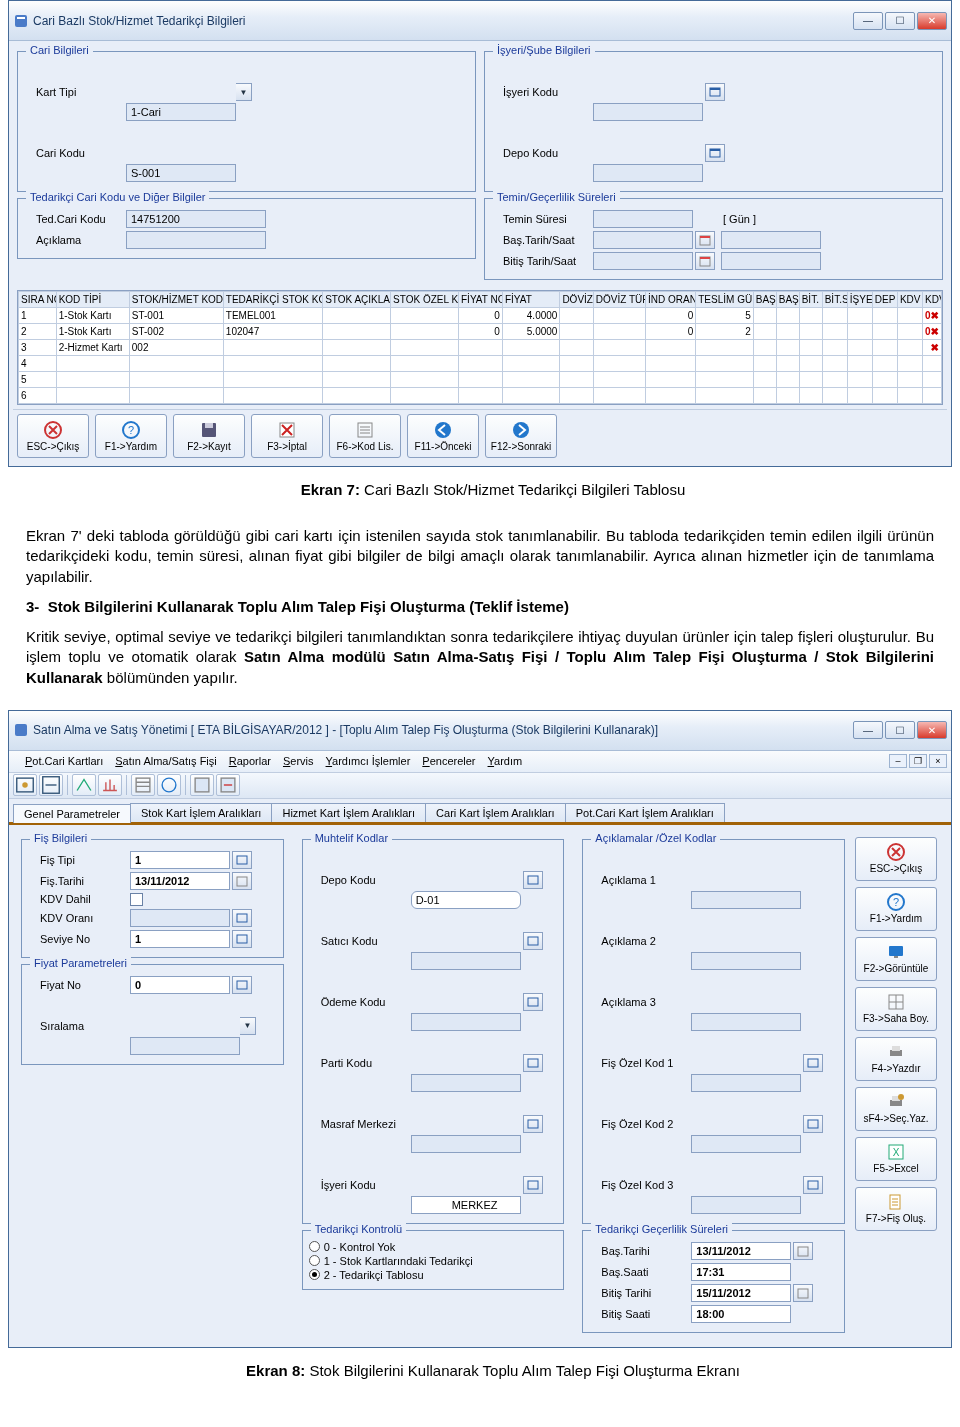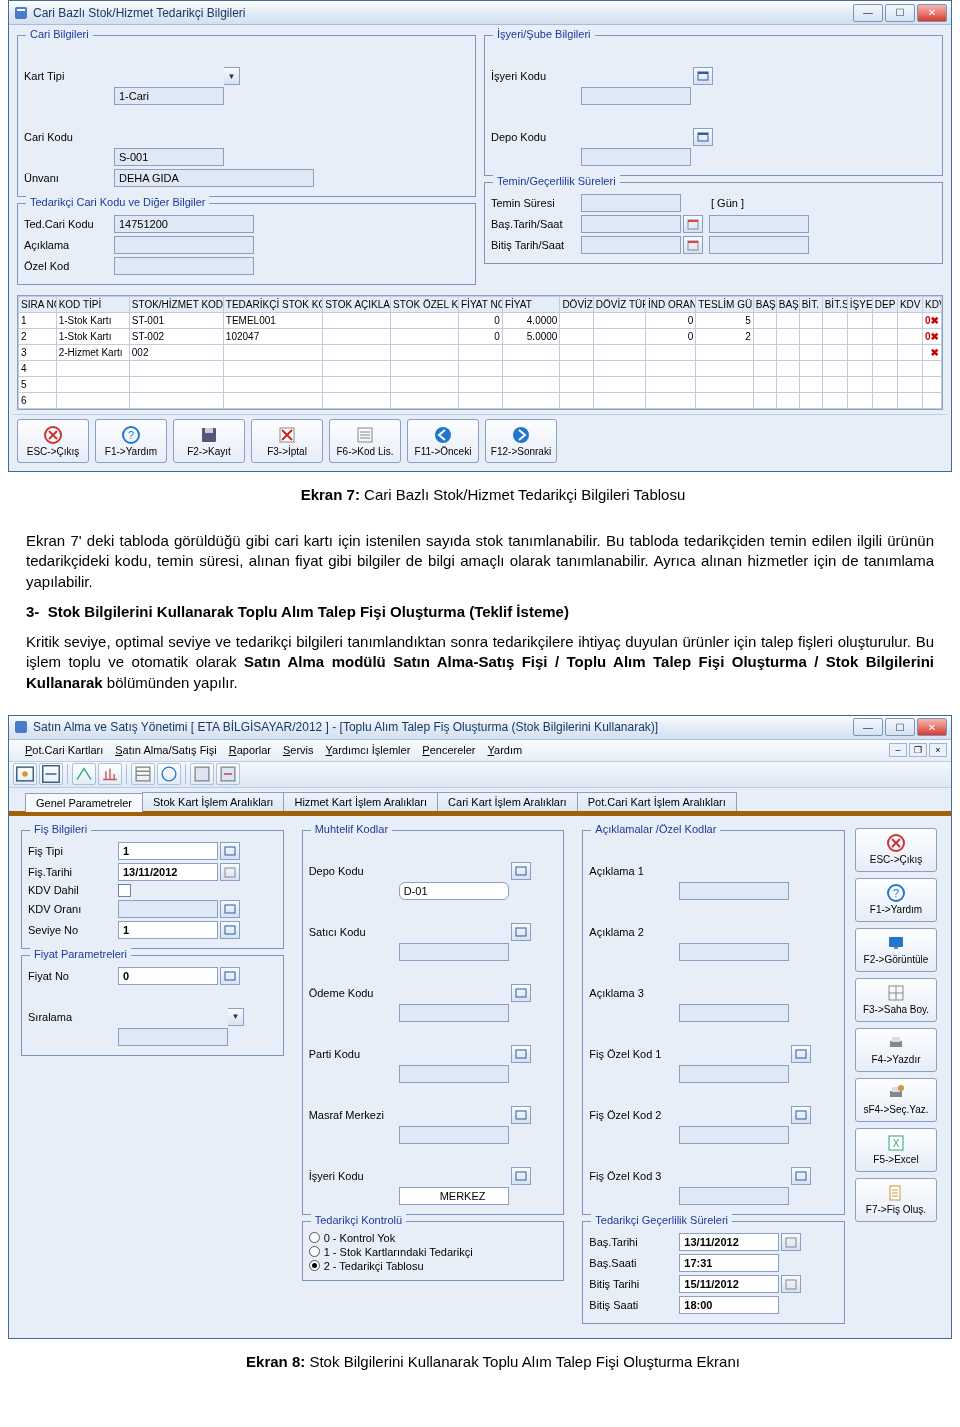--- a/index.html
+++ b/index.html
@@ -16,21 +16,21 @@
   
   .win {
     border: 1px solid #446a98;
     background: #e8eef8;
     margin: 0 8px 8px 8px;
     box-shadow: 0 0 0 1px #dde5f2 inset;
   }
   .win-titlebar {
     display: flex;
     align-items: center;
-    height: 24px;
+    height: 40px;
     background: linear-gradient(#fefefe, #e6eef8 40%, #d3e0f0);
     border-bottom: 1px solid #a8bcd6;
     padding: 0 4px;
   }
   .win-titlebar .win-icon {
     width: 16px; height: 16px; margin-right: 4px;
     display: inline-flex; align-items: center; justify-content: center;
   }
   .win-titlebar .win-title { flex: 1; font-size: 12px; color: #1b3a63; }
   .win-titlebar .win-controls { display: flex; gap: 0; }
@@ -55,21 +55,21 @@
   }
   .grp > .grp-title {
     position: absolute;
     top: -8px; left: 8px;
     background: #e8eef8;
     padding: 0 4px;
     color: #1b3a9a;
     font-size: 11px;
   }
   .row { display: flex; align-items: center; margin: 3px 0; }
-  .lbl { width: 90px; color: #000; }
+  .lbl { width: 90px; color: #000; margin-left: 12px; }
   .fld {
     height: 18px;
     border: 1px solid #8aa0c2;
     background: #dfe8f5;
     padding: 1px 4px;
     font-size: 11px;
     min-width: 100px;
     display: inline-flex;
     align-items: center;
   }
@@ -153,21 +153,21 @@
 
   .toolbar {
     display: flex; align-items:center;
     background: linear-gradient(#f4f8fd,#dde7f4);
     border-bottom: 1px solid #c0cde0;
     padding: 2px 4px; height: 26px; gap: 2px;
   }
   .tb-btn { width:24px; height:22px; border:1px solid #aebfd8; background:linear-gradient(#fff,#e3ecf7); border-radius:2px; display:flex; align-items:center; justify-content:center; }
   .tb-sep { width:1px; height:20px; background:#aebfd8; margin:0 2px; }
 
-  .tabs { display:flex; align-items:flex-start; border-bottom:5px solid #a16207; padding: 4px 4px 0 16px; background:#e8eef8; gap:0; }
+  .tabs { display:flex; align-items:flex-start; border-bottom:3px solid #a16207; padding: 4px 4px 0 4px; background:#e8eef8; gap:0; }
   .tab {
     padding: 3px 10px;
     border: 1px solid #8aa0c2;
     border-bottom: none;
     background: linear-gradient(#eef3fb,#dde7f4);
     font-size: 11px;
     margin-right: -1px;
   }
   .tab.active { background: #f6f9fd; font-weight: normal; position:relative; top:1px; }
 
@@ -214,37 +214,29 @@
           <span class="grp-title">Cari Bilgileri</span>
           <div class="row">
             <span class="lbl">Kart Tipi</span>
             <span class="fld w110">1-Cari</span>
                 <span class="dropdown-arrow">▼</span>
           </div>
           <div class="row">
             <span class="lbl">Cari Kodu</span>
             <span class="fld w110">S-001</span>
           </div>
-          <div class="row">
-            <span class="lbl">Ünvanı</span>
-            <span class="fld" style="width:200px;">DEHA GIDA</span>
-          </div>
         </div>
         <div class="grp">
           <span class="grp-title">Tedarikçi Cari Kodu ve Diğer Bilgiler</span>
           <div class="row">
             <span class="lbl">Ted.Cari Kodu</span>
             <span class="fld w140">14751200</span>
           </div>
           <div class="row">
             <span class="lbl">Açıklama</span>
-            <span class="fld w140"></span>
-          </div>
-          <div class="row">
-            <span class="lbl">Özel Kod</span>
             <span class="fld w140"></span>
           </div>
         </div>
       </div>
 
       <div style="flex:1;">
         <div class="grp">
           <span class="grp-title">İşyeri/Şube Bilgileri</span>
           <div class="row">
             <span class="lbl">İşyeri Kodu</span>

